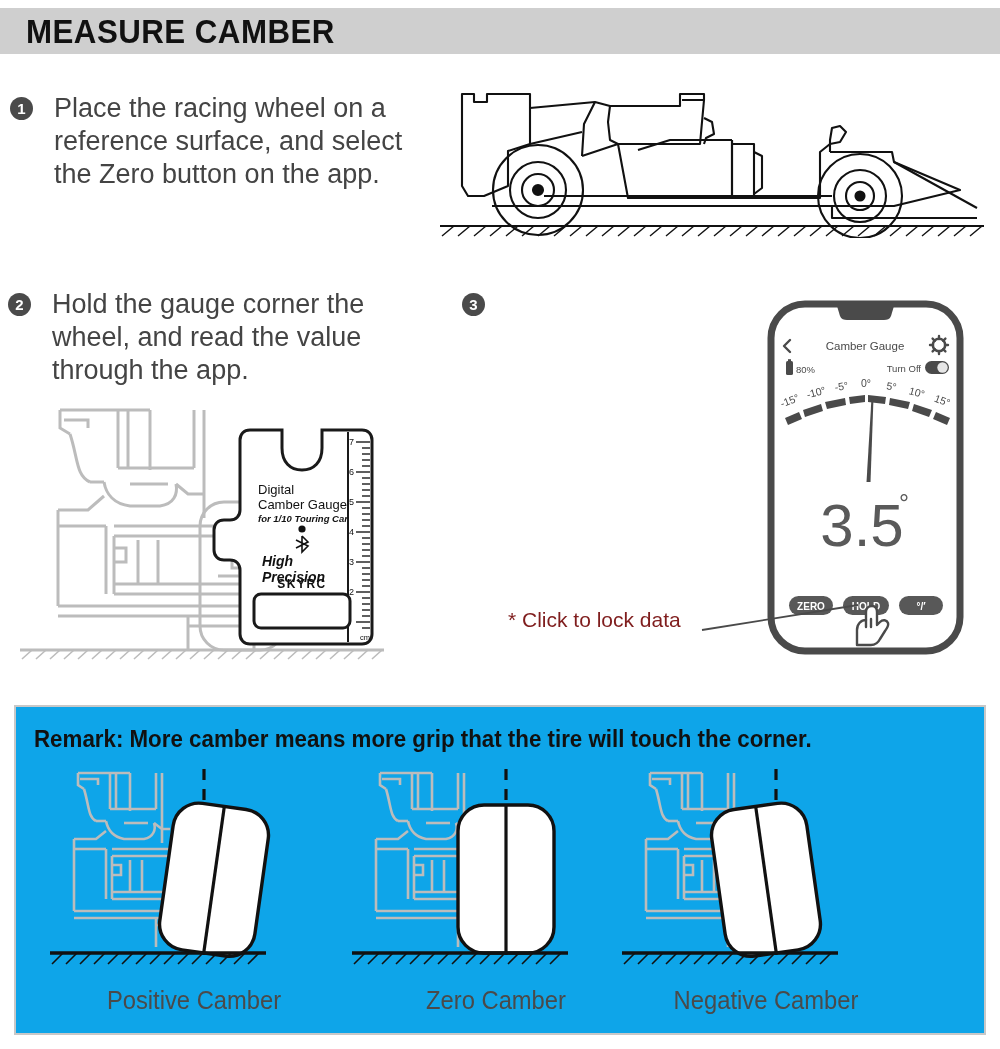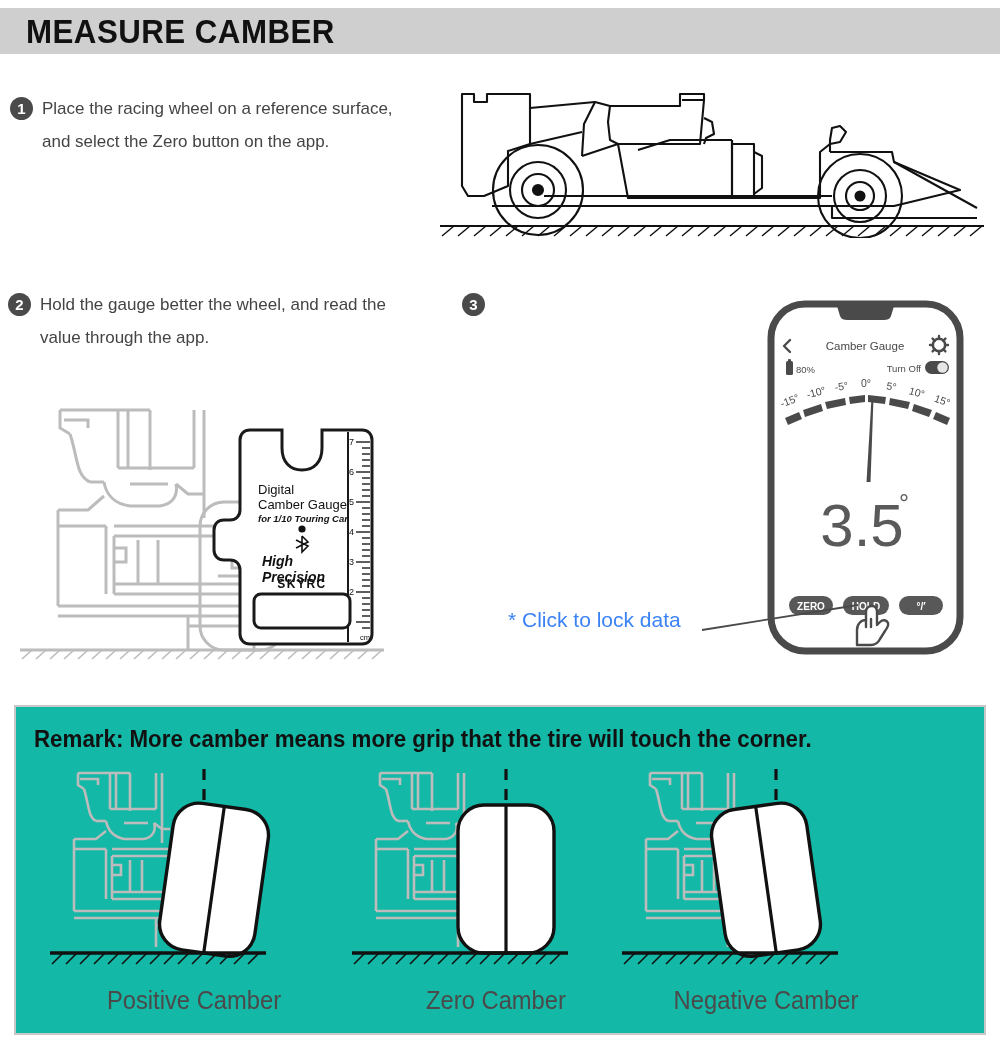--- a/index.html
+++ b/index.html
@@ -29,49 +29,49 @@
   
   .step{ position:absolute; display:flex; }
   .step-num{
     width:23px; height:23px; border-radius:50%;
     background:#4a4a4a; color:#fff;
     font-size:15px; font-weight:bold;
     display:flex; align-items:center; justify-content:center;
     flex:0 0 auto; margin-top:5px;
   }
   .step-text{
-    margin-left:9px;
-    font-size:17px; line-height:33px; color:#444;
+    margin-left:21px;
+    font-size:27px; line-height:33px; color:#444;
   }
 
   #step1{ left:10px; top:92px; width:410px; }
   #step2{ left:8px;  top:288px; width:380px; }
   #step3{ left:462px; top:288px; width:260px; }
 
   
   .illus{ position:absolute; }
 
   
   .phone{
     position:absolute; left:767px; top:300px;
     width:197px; height:355px;
   }
 
   
   .note{
     position:absolute; left:508px; top:608px;
-    font-size:21px; color:#3b82f6; white-space:nowrap;
+    font-size:21px; color:#7f1d1d; white-space:nowrap;
   }
 
   
   .remark-panel{
     position:absolute; left:14px; top:705px;
     width:972px; height:330px;
     border:2px solid #c8c8c8;
-    background:#14b8a6;
+    background:#0ea5e9;
   }
   .remark-title{
     position:absolute; left:18px; top:18px;
     font-size:24px; font-weight:bold; color:#111;
     transform:scaleX(0.93); transform-origin:left center;
     white-space:nowrap;
   }
   .camber-col{ position:absolute; top:52px; width:300px; height:260px; }
   #col-pos{ left:28px; }
   #col-zero{ left:330px; }
@@ -171,21 +171,21 @@
       <line x1="474" y1="158" x2="486" y2="148"></line>
     <line x1="490" y1="158" x2="502" y2="148"></line>
       <line x1="506" y1="158" x2="518" y2="148"></line>
     <line x1="522" y1="158" x2="534" y2="148"></line>
       <line x1="538" y1="158" x2="550" y2="148"></line>
   </g>
 </svg>
 
 <div class="step" id="step2">
   <div class="step-num">2</div>
-  <div class="step-text">Hold the gauge better the wheel, and read the value through the app.</div>
+  <div class="step-text">Hold the gauge corner the wheel, and read the value through the app.</div>
 </div>
 
 <div class="step" id="step3">
   <div class="step-num">3</div>
 </div>
 
 <svg class="illus" style="left:18px; top:398px;" width="368" height="262" viewBox="0 0 368 262">
 
   <g fill="none" stroke="#bcbcbc" stroke-width="3">
     <path d="M42 12 L132 12"></path>

